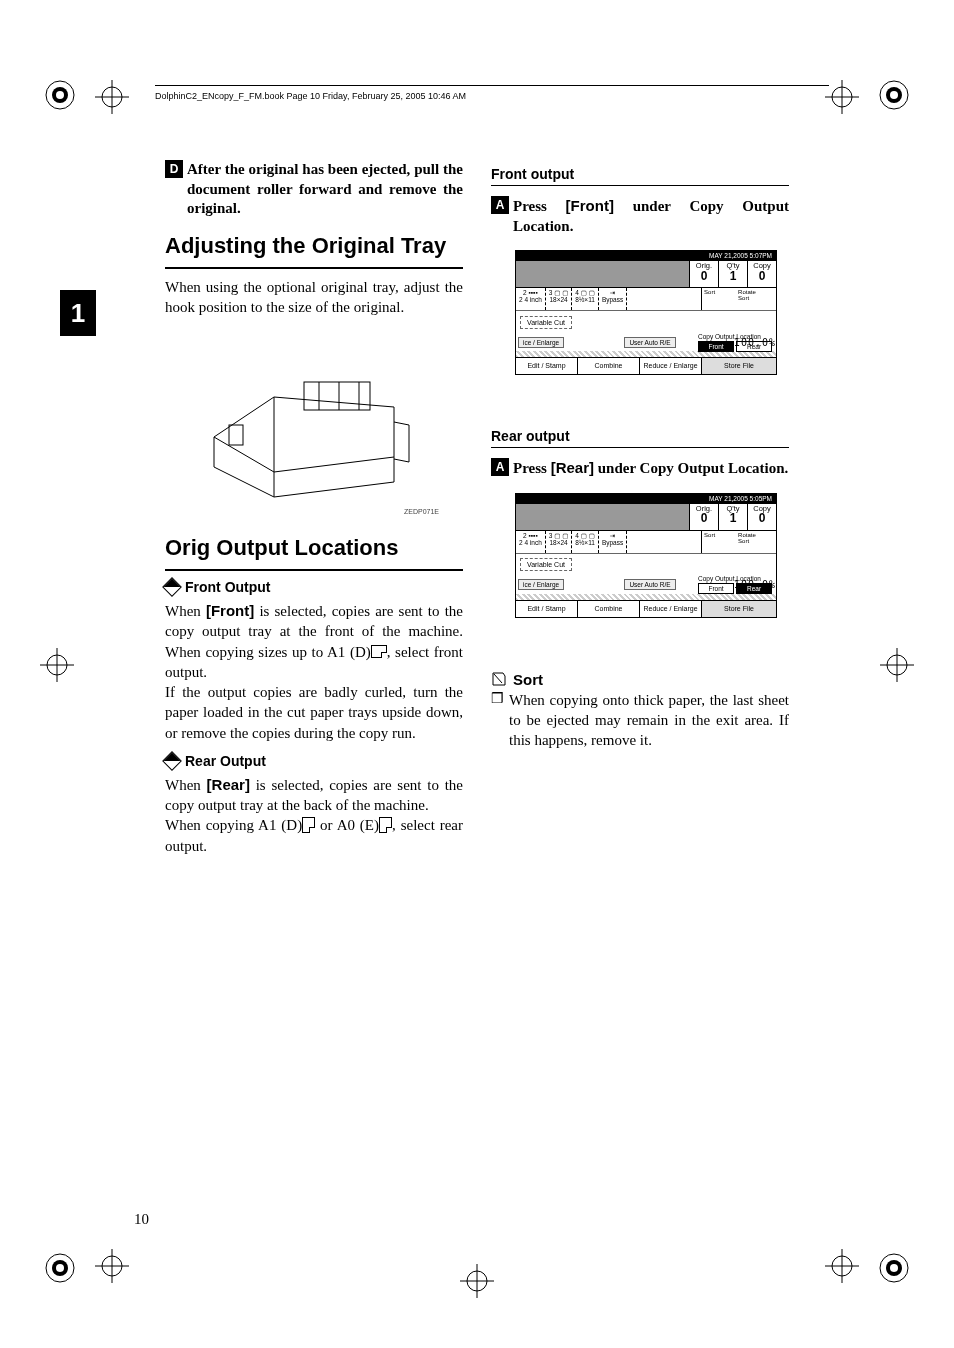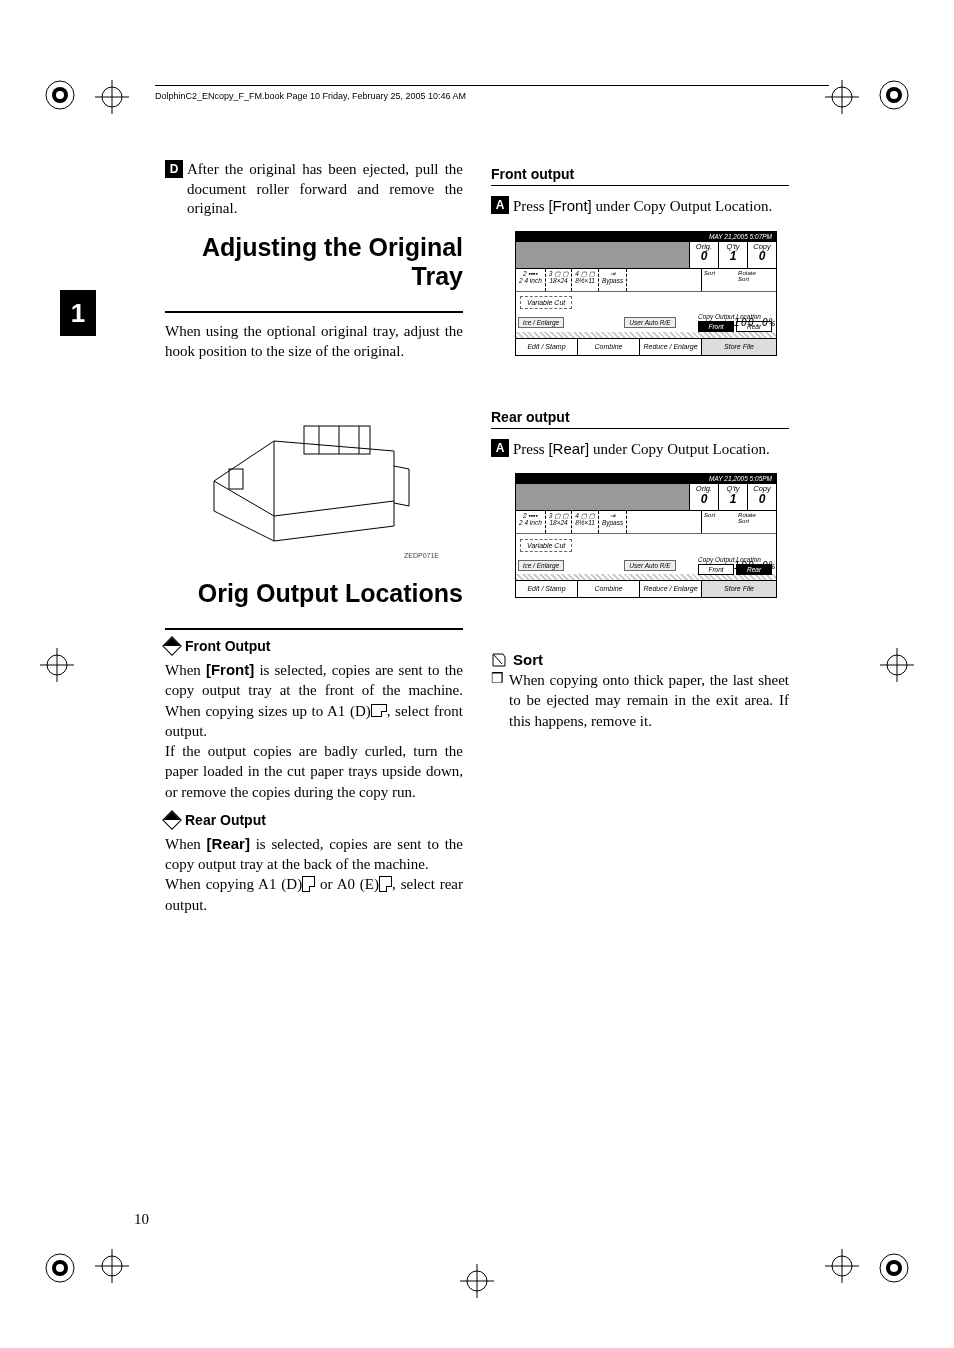--- a/index.html
+++ b/index.html
@@ -113,37 +113,36 @@
     vertical-align: top;
     margin-right: 4px;
   }
   .step-line {
     display: flex;
     align-items: flex-start;
     margin-bottom: 14px;
   }
   .step-text {
     flex: 1;
-    font-weight: normal;
+    font-weight: bold;
     font-size: 15px;
     line-height: 1.3;
     text-align: justify;
   }
   .step-text .btn-label {
     font-family: Arial, sans-serif;
   }
 
   h2.section {
     font-family: Arial, sans-serif;
-    font-size: 25px;
+    font-size: 22px;
     font-weight: bold;
     margin: 12px 0 8px 0;
-    padding-bottom: 20px;
+    padding-bottom: 8px;
     border-bottom: 2.5px solid #000;
-    text-align: right;
   }
 
   h3.subhead {
     font-family: Arial, sans-serif;
     font-size: 14px;
     font-weight: bold;
     margin: 6px 0 2px 0;
     padding-bottom: 3px;
     border-bottom: 1.5px solid #000;
   }
@@ -204,21 +203,20 @@
     height: 160px;
     margin: 6px 0 18px 0;
   }
   .screen-inner {
     width: 260px;
     margin: 0 0 0 24px;
     border: 1px solid #000;
     font-family: Arial, sans-serif;
     font-size: 7.5px;
     background: #fff;
-    font-style: italic;
   }
   .screen-titlebar {
     background: #000;
     color: #fff;
     height: 10px;
     text-align: right;
     padding: 0 4px;
     font-size: 6.5px;
     line-height: 10px;
   }

